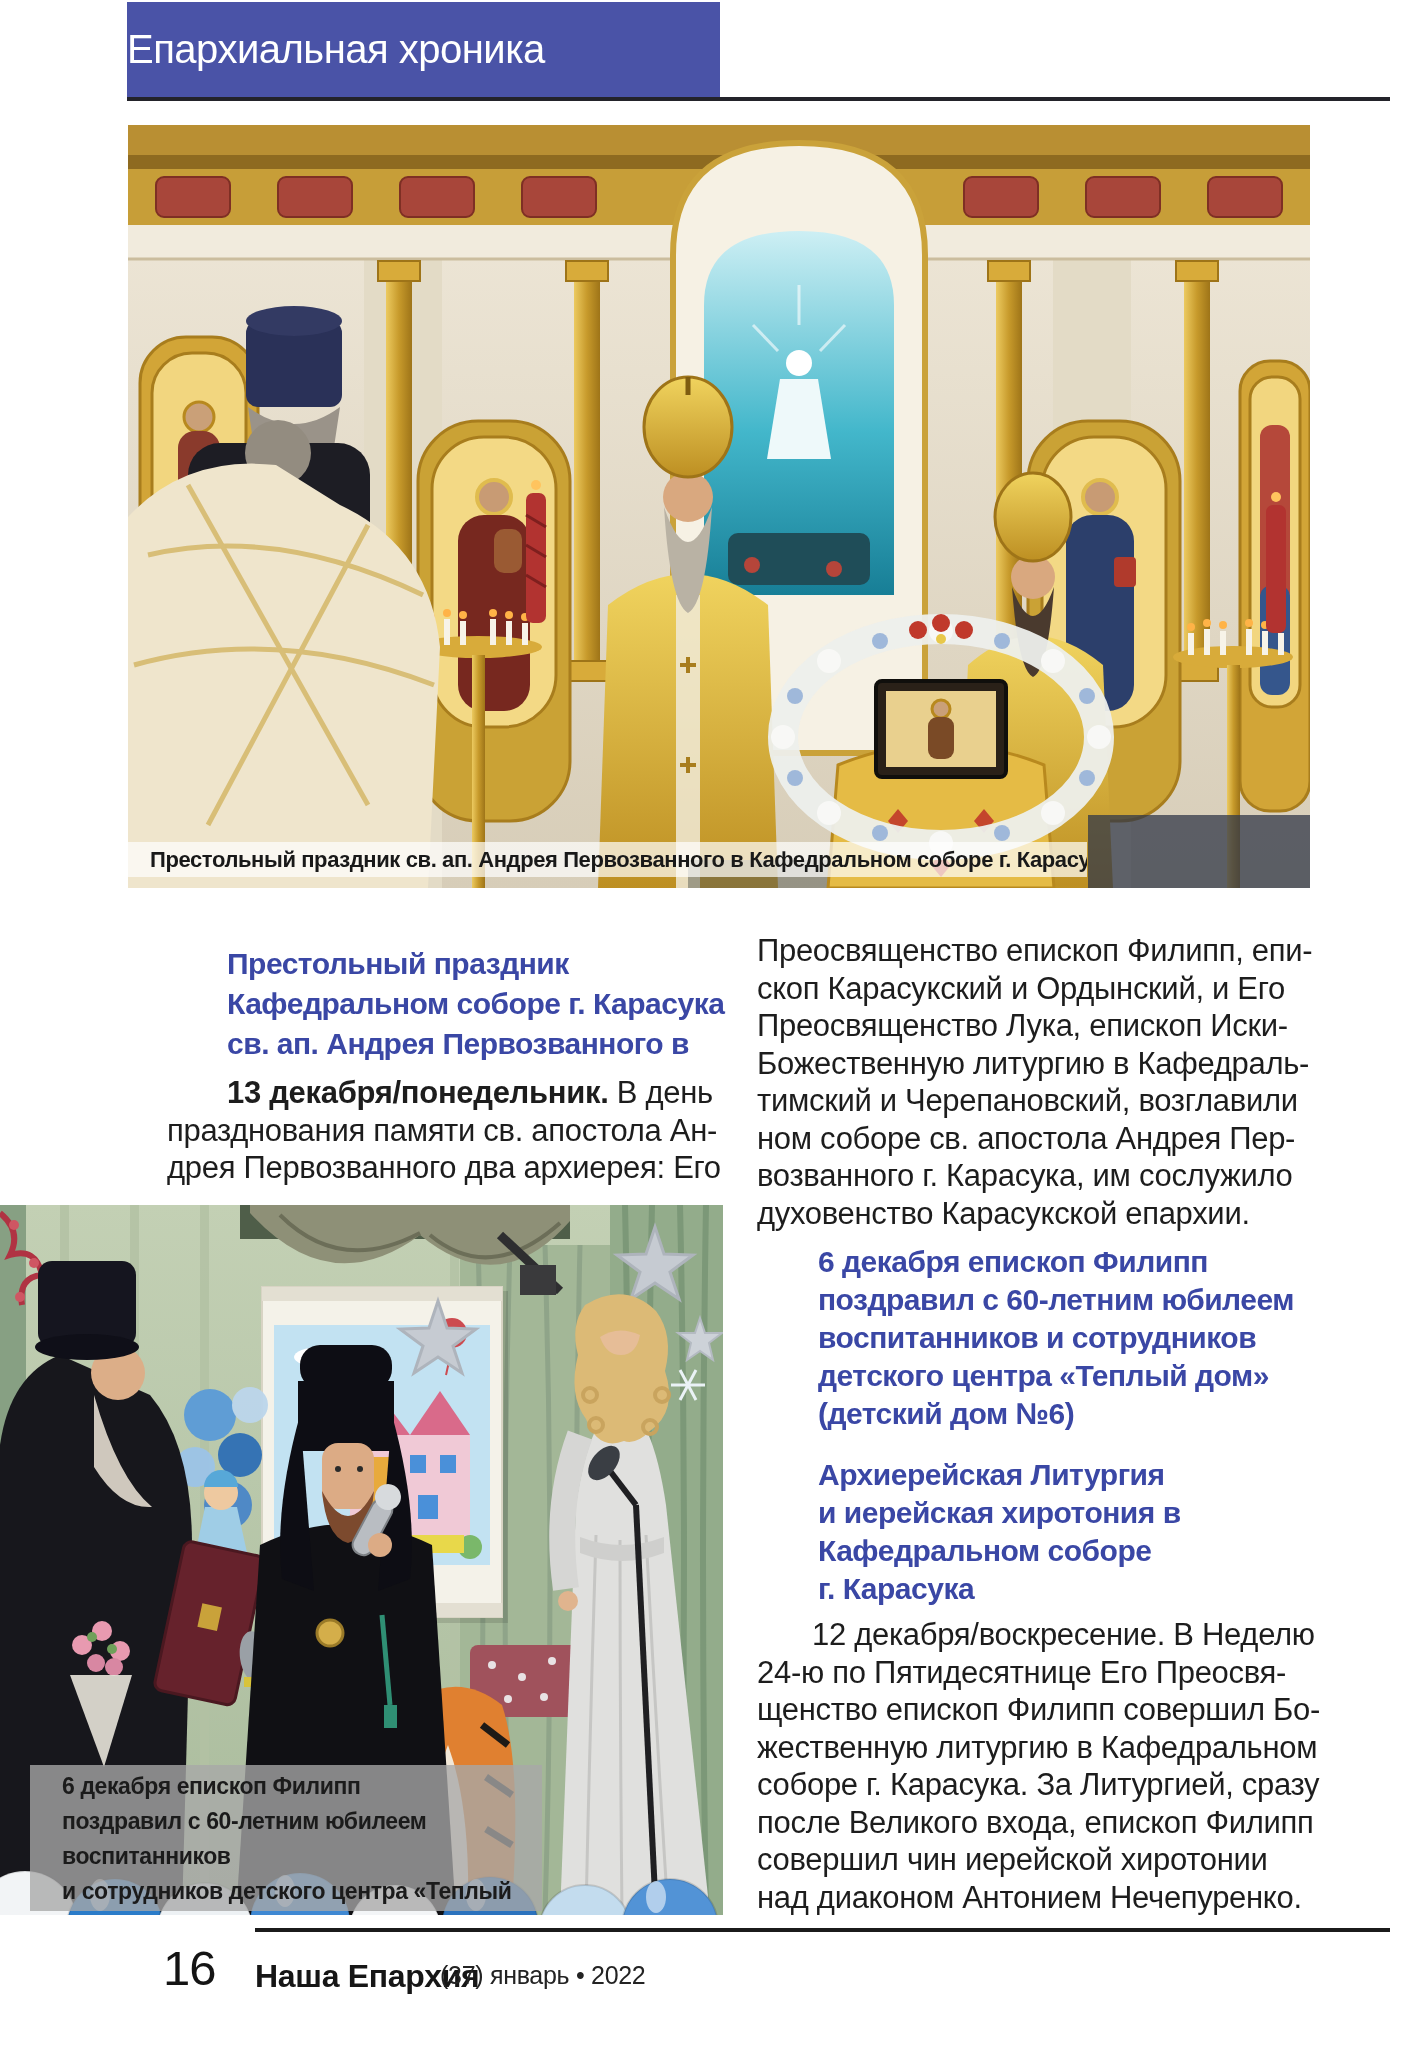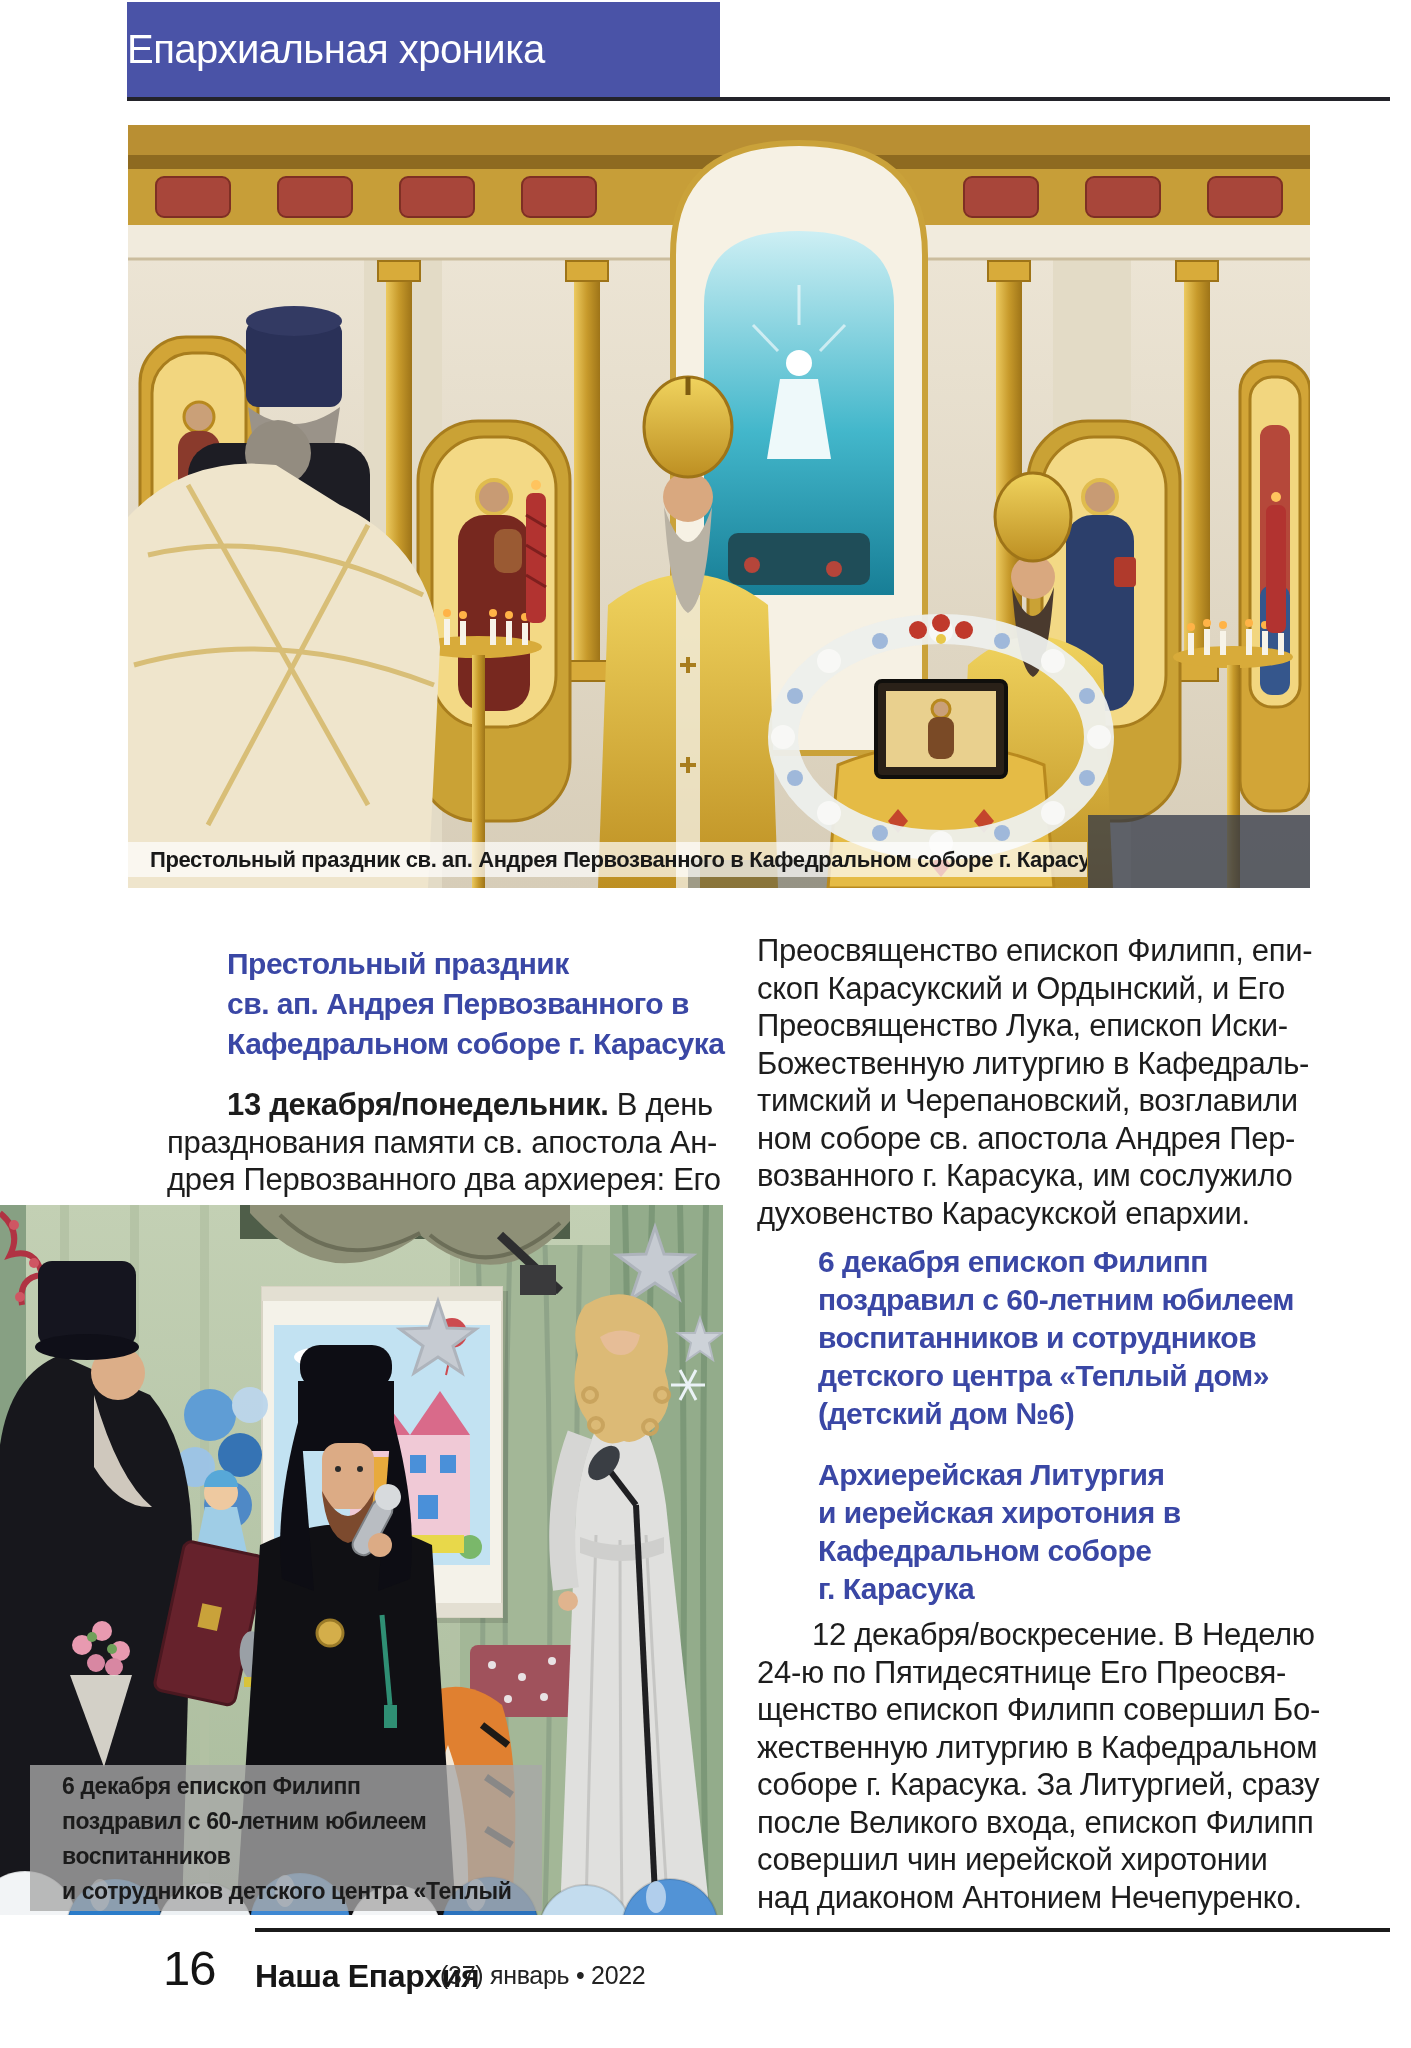--- a/index.html
+++ b/index.html
@@ -37,21 +37,21 @@
   .col-right{position:absolute;left:757px;top:932px;width:633px;}
   .heading{
     margin:8px;color:var(--heading-blue,#3a47a5);
     font-size:30px;font-weight:bold;line-height:40px;letter-spacing:-0.5px;
   }
   .col-left .heading{margin-left:60px;}
   .col-right .heading{margin-left:61px;line-height:38px;}
   .h-gap1{margin-top:11px;}
   .h-gap2{margin-top:23px;}
   .para{font-size:31px;line-height:37.5px;color:#1d1d1d;letter-spacing:-0.3px;}
-  .col-left .para{margin-top:22px;}
+  .col-left .para{margin-top:10px;}
   .para2{margin-top:7px;}
   .tline{text-align:left;}
   .ind60{text-indent:60px;}
   .para2 .tline:first-child{text-indent:55px;}
   .b{font-weight:bold;}
   
   .pnum{position:absolute;left:163px;top:1940px;font-size:49px;color:#141414;letter-spacing:-1px;}
   .mag{position:absolute;left:255px;top:1958px;font-size:32px;font-weight:bold;color:#161616;letter-spacing:-0.3px;}
   .issue{position:absolute;left:440px;top:1961px;font-size:25px;color:#232323;letter-spacing:-0.3px;}
 </style>
@@ -294,22 +294,22 @@
             <path d="M240,400 L80,700"></path>
         </g>
       </g>
     </svg>
     <figcaption class="cap1">Престольный праздник св. ап. Андрея Первозванного в Кафедральном соборе г. Карасука</figcaption>
   </figure>
 
   <section class="col-left">
     <h2 class="heading">
         <div class="tline">Престольный праздник</div>
+        <div class="tline">Кафедральном соборе г. Карасука</div>
         <div class="tline">св. ап. Андрея Первозванного в</div>
-        <div class="tline">Кафедральном соборе г. Карасука</div>
       </h2>
     <div class="para">
       <div class="tline ind60"><span class="b">13 декабря/понедельник.</span><span> В день</span></div>
       <div>
           <div class="tline">празднования памяти св. апостола Ан-</div>
           <div class="tline">дрея Первозванного  два архиерея: Его</div>
         </div>
     </div>
   </section>
 

